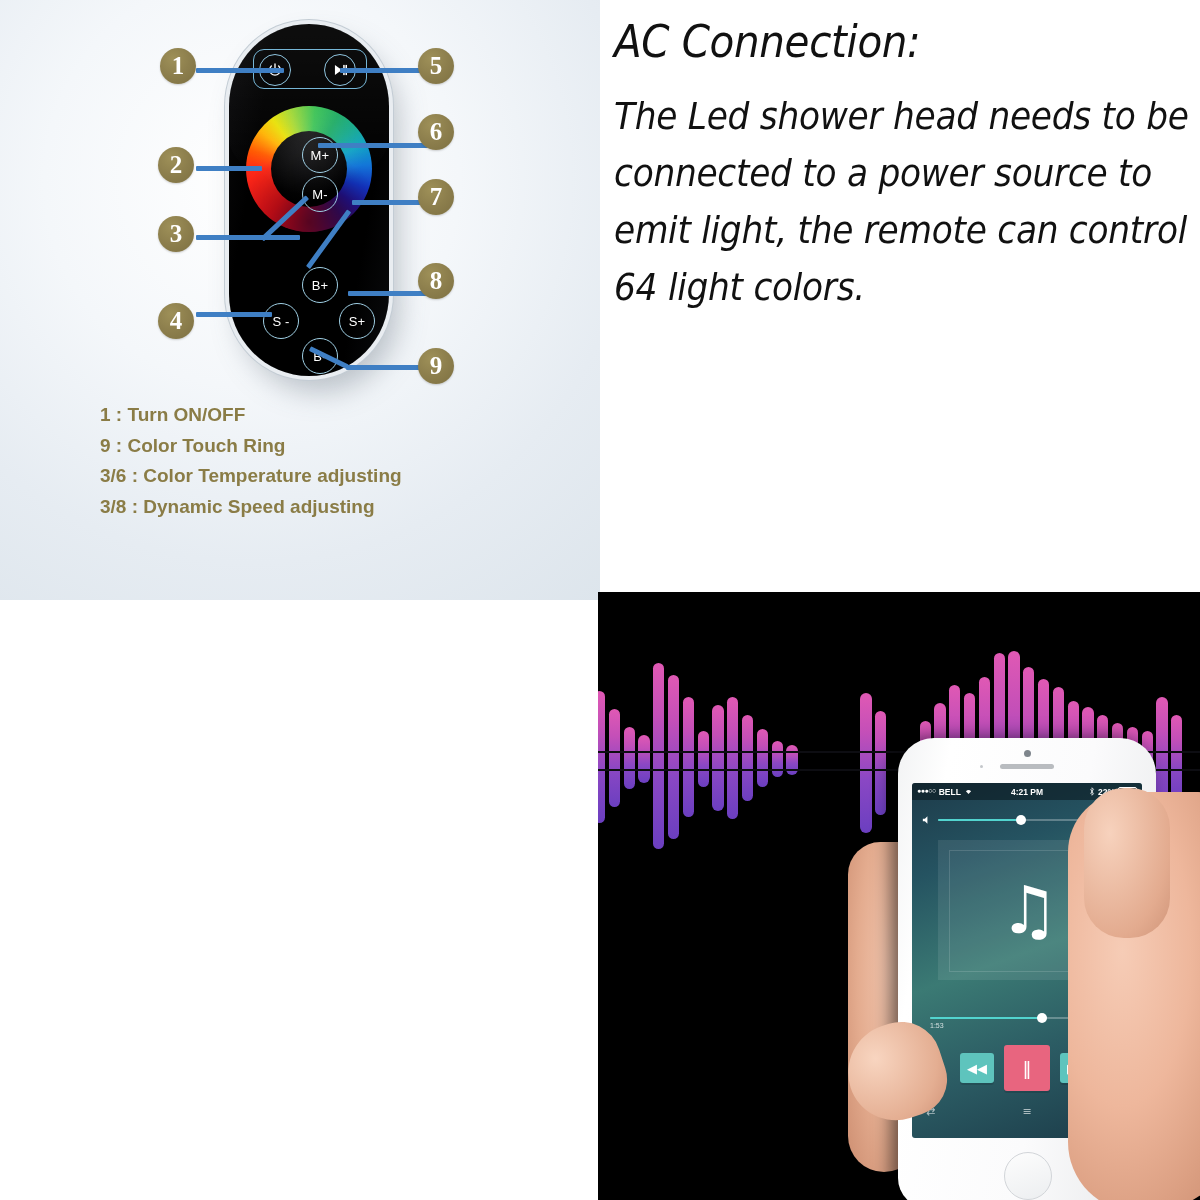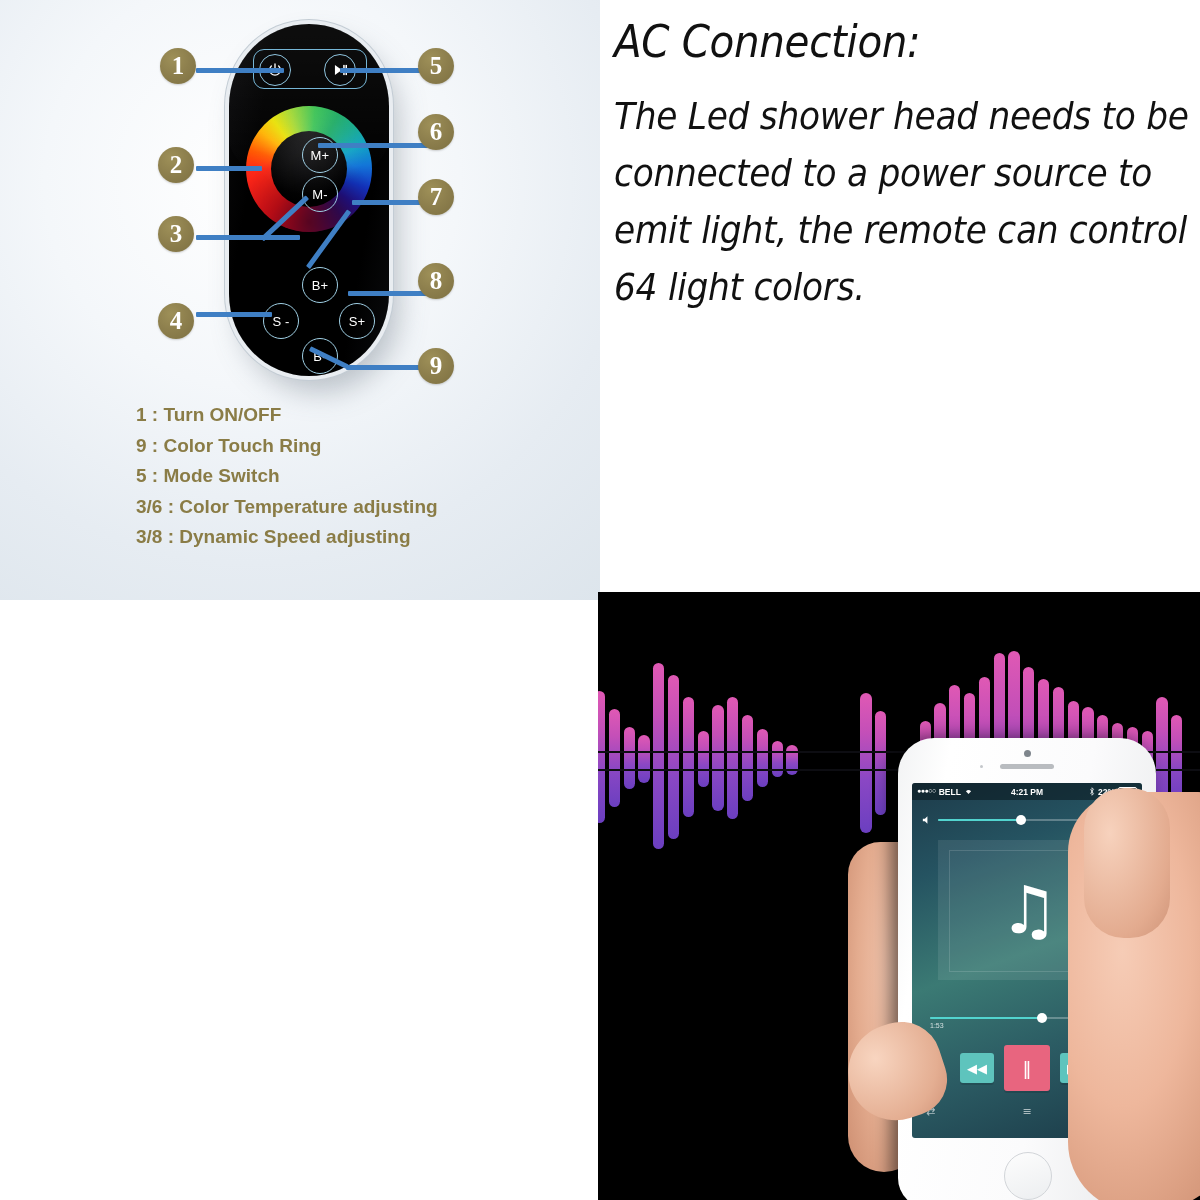--- a/index.html
+++ b/index.html
@@ -96,21 +96,20 @@
   }
   .lead{position:absolute;background:#3f7fc4;height:5px;border-radius:1px;z-index:6;}
   .lead.diag{height:5px;transform-origin:left center;}
 
   .legend{position:absolute;left:100px;top:400px;width:470px;z-index:9;}
   .legend li{
     list-style:none;
     color:#8a7c46;font-weight:700;font-size:19px;line-height:30.5px;
     font-family:"Liberation Sans", sans-serif;
     white-space:nowrap;
-    margin-left:36px;
   }
   .legend ul{margin:0;padding:0;}
 
   
   .ac-panel{position:absolute;left:600px;top:0;width:600px;height:592px;background:#fff;}
   .ac-title{
     position:absolute;left:14px;top:16px;
     font-family:"DejaVu Sans", sans-serif;font-style:italic;
     font-size:44px;color:#111;letter-spacing:-.4px;
     transform:scaleX(.92);transform-origin:left top;
@@ -312,21 +311,20 @@
     <div class="badge" style="left:418px;top:48px;">5</div>
     <div class="badge" style="left:418px;top:114px;">6</div>
     <div class="badge" style="left:418px;top:179px;">7</div>
     <div class="badge" style="left:418px;top:263px;">8</div>
     <div class="badge" style="left:418px;top:348px;">9</div>
 
     <div class="legend">
       <ul>
         <li>1 : Turn ON/OFF</li>
         <li>9 : Color Touch Ring</li>
-        <li>5 : Mode Switch</li>
         <li>3/6 : Color Temperature adjusting</li>
         <li>3/8 : Dynamic Speed adjusting</li>
       </ul>
     </div>
   </div>
 
   <div class="ac-panel">
     <div class="ac-title">AC Connection:</div>
     <div class="ac-body">The Led shower head needs to be connected to a power source to emit light, the remote can control 64 light colors.</div>
   </div>

